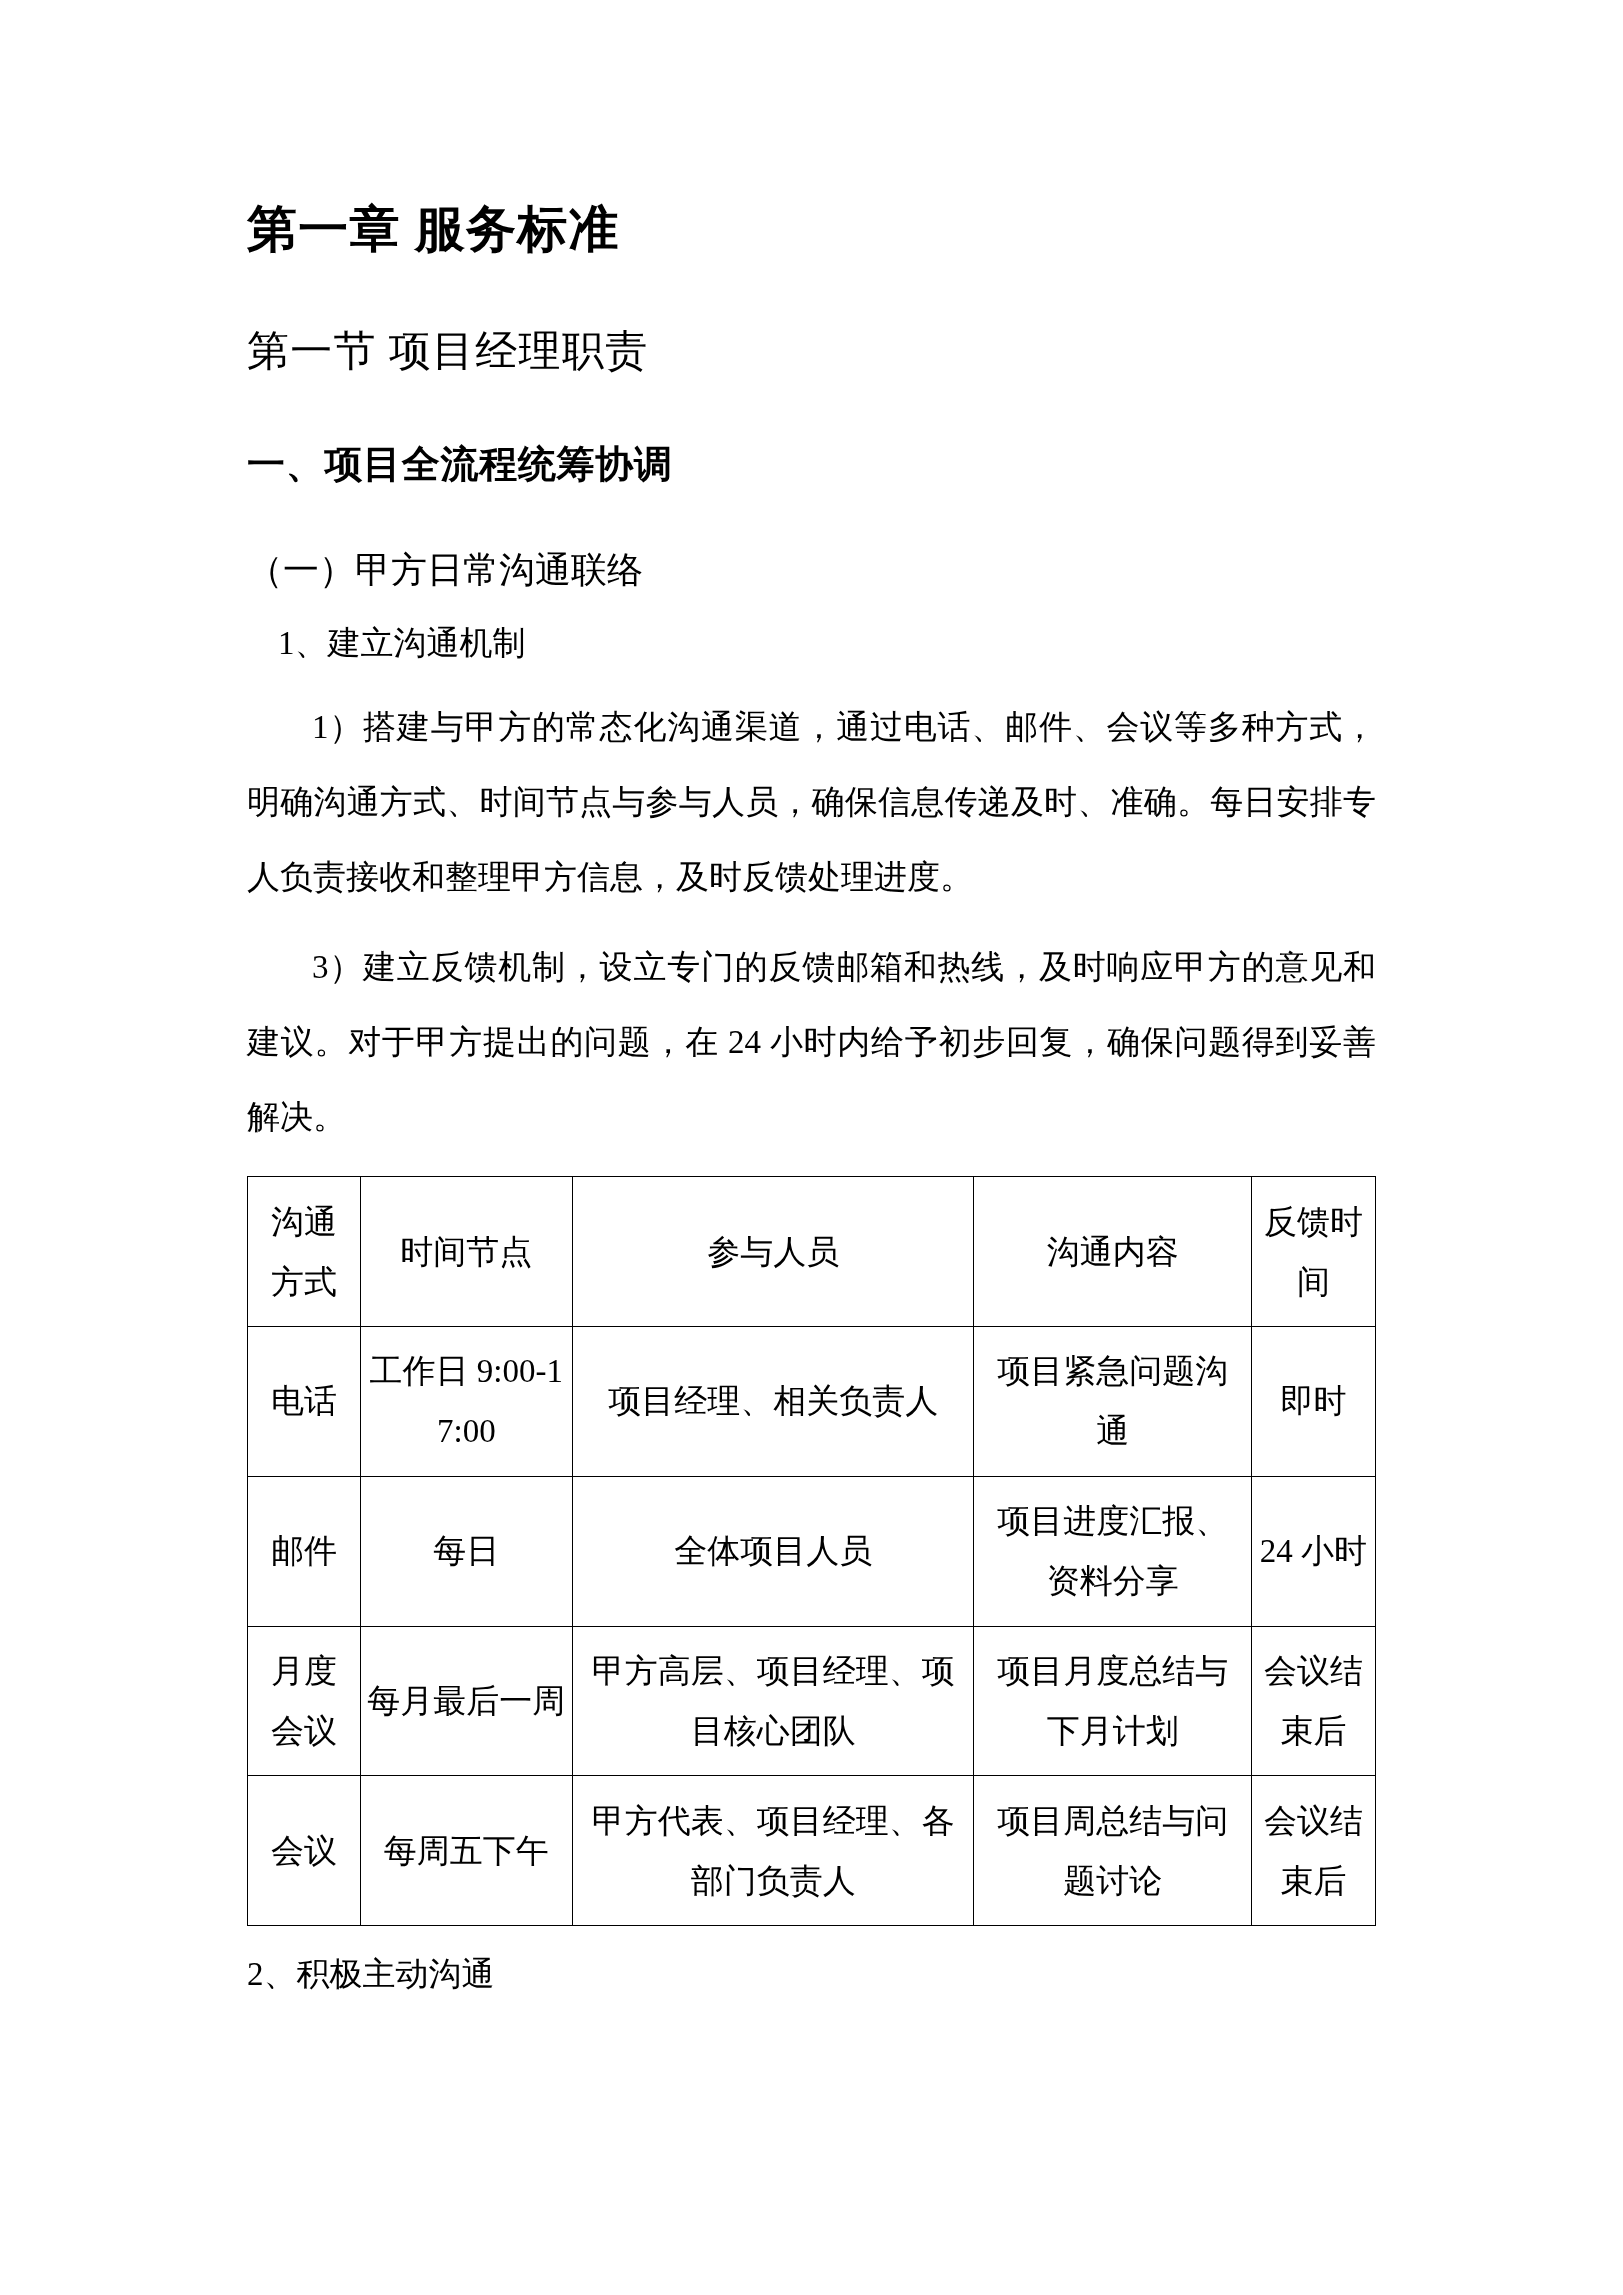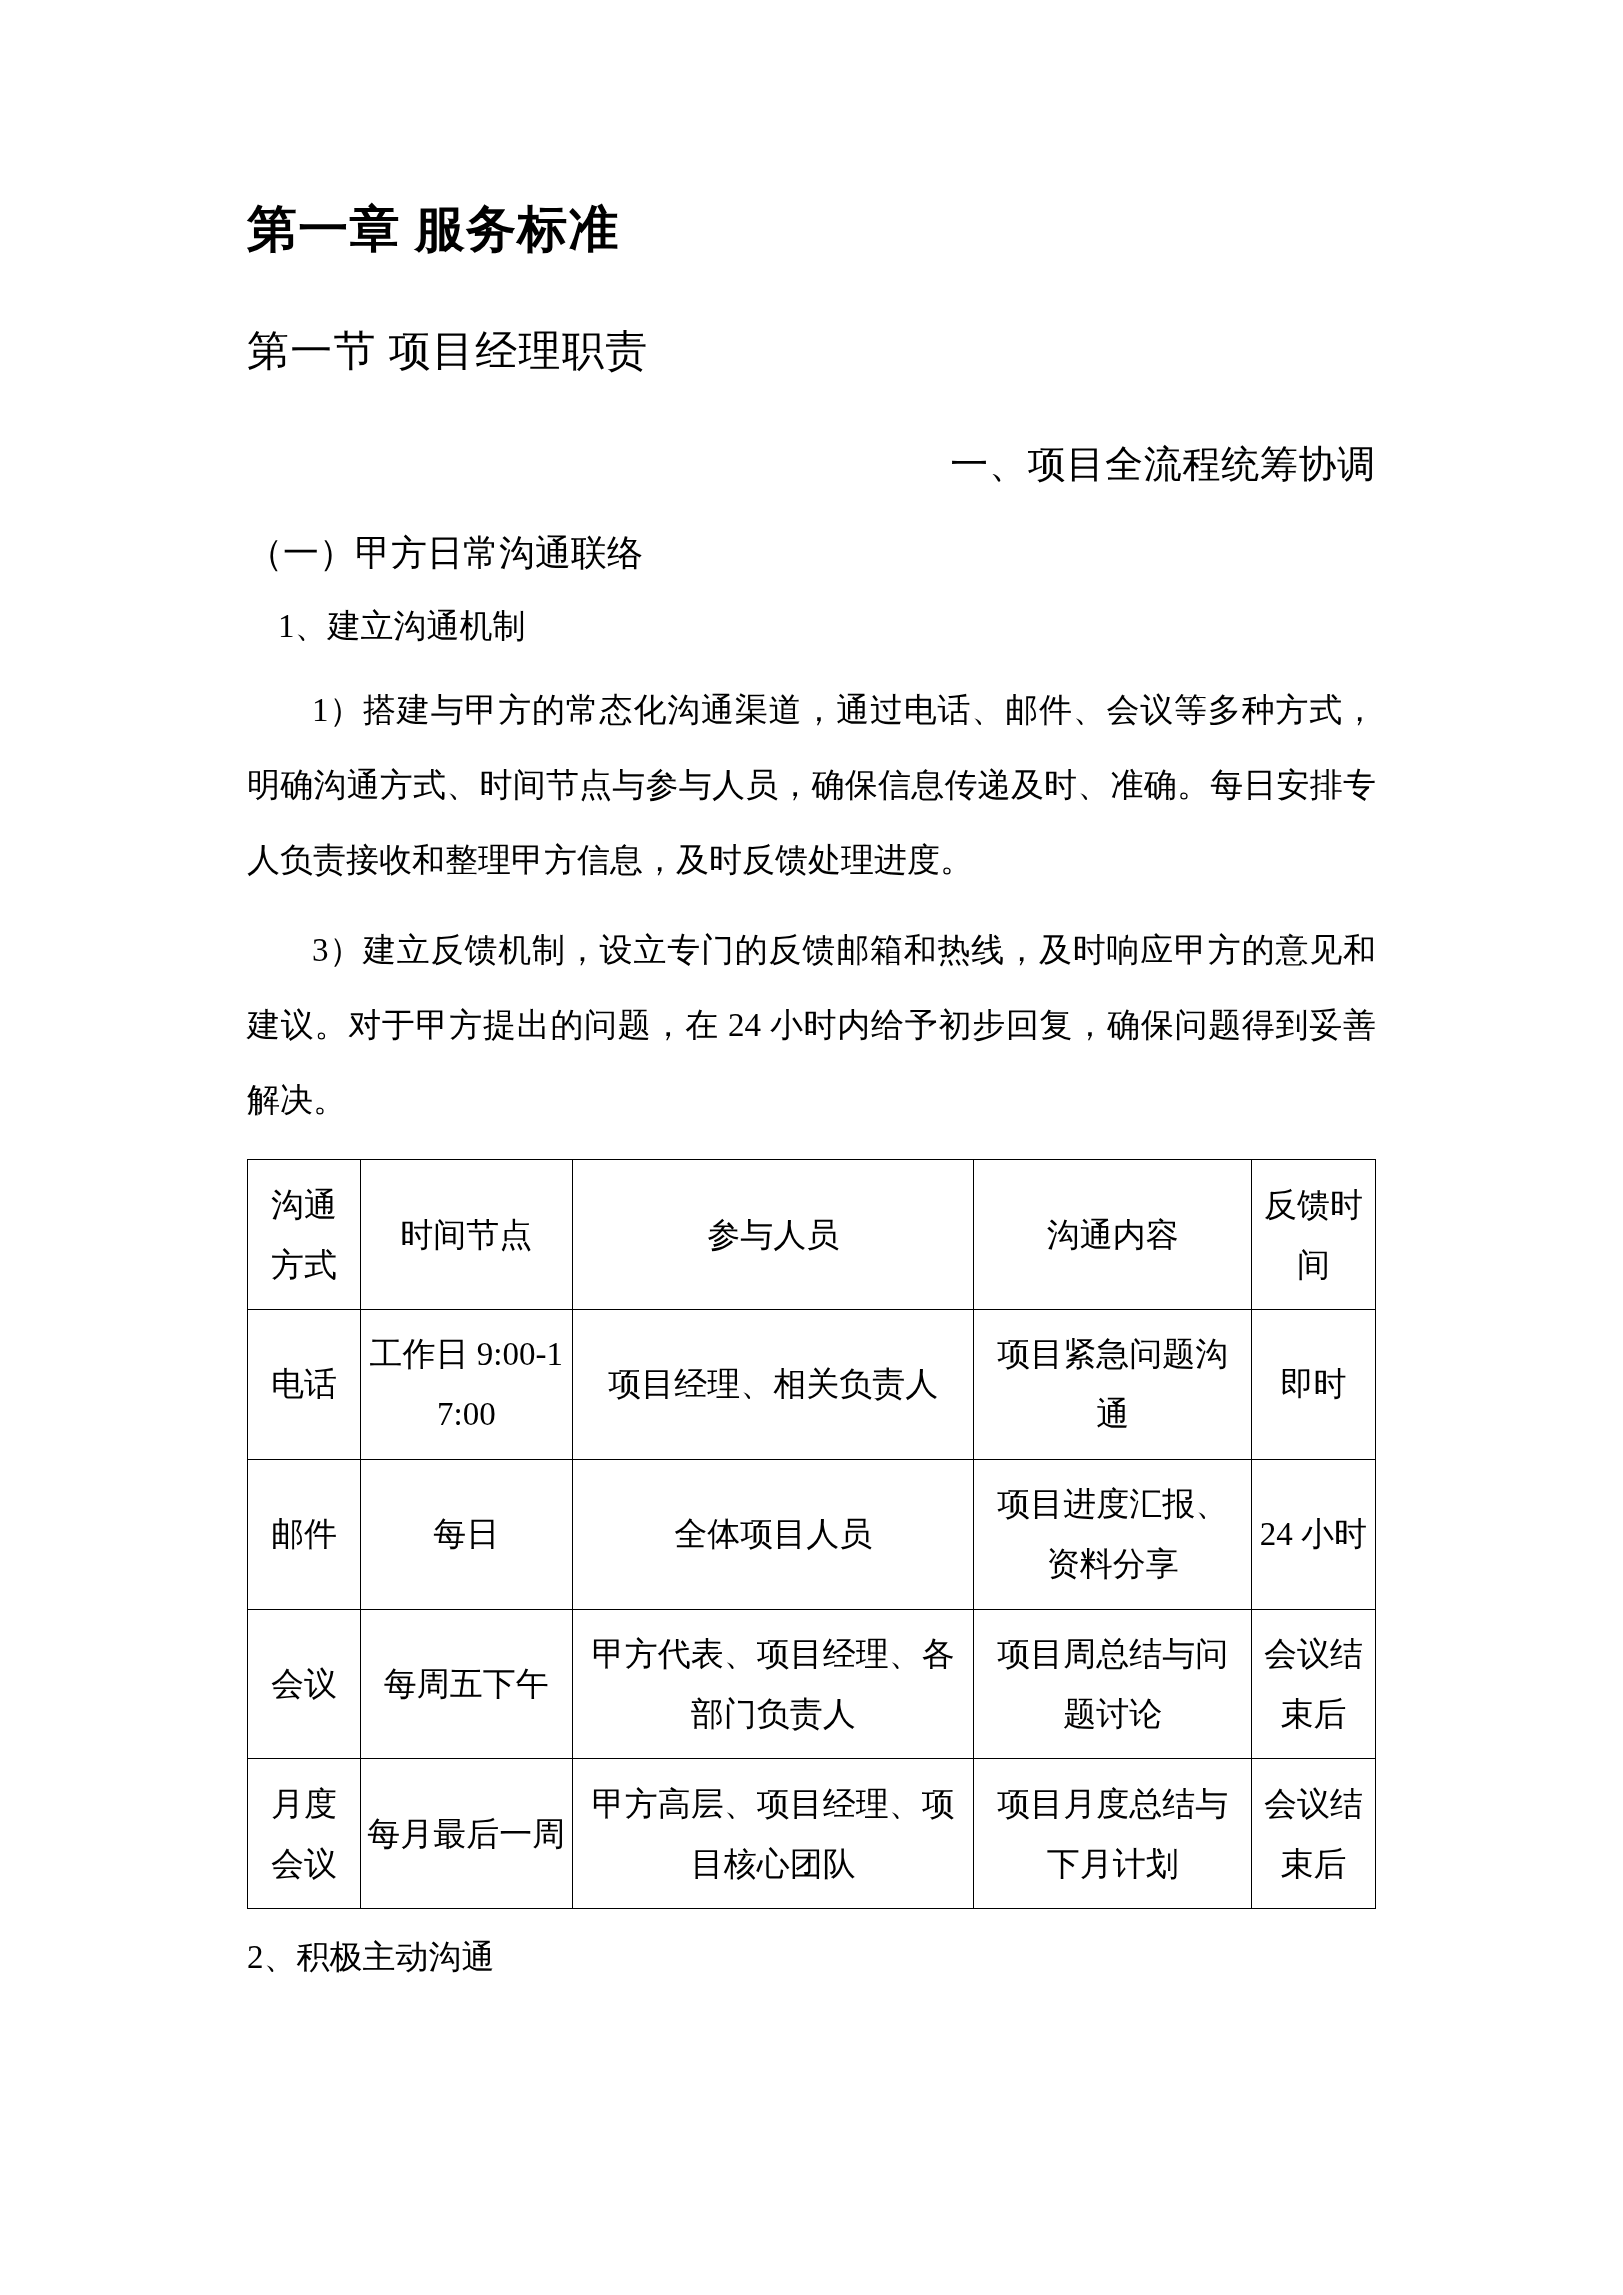--- a/index.html
+++ b/index.html
@@ -24,24 +24,23 @@
     margin-bottom: 60px;
   }
   .section-title {
     font-size: 42px;
     font-weight: normal;
     letter-spacing: 1.3px;
     margin-bottom: 60px;
   }
   .heading-1 {
     font-size: 38px;
-    font-weight: normal;
+    font-weight: bold;
     letter-spacing: 0.7px;
-    margin-bottom: 39px;
-    text-align: right;
+    margin-bottom: 56px;
   }
   .heading-2 {
     font-size: 36px;
     font-weight: normal;
     margin-bottom: 26px;
   }
   .num-item {
     font-size: 33px;
     font-weight: normal;
     margin-bottom: 23.6px;
@@ -126,31 +125,31 @@
         <td>即时</td>
       </tr>
       <tr>
         <td>邮件</td>
         <td>每日</td>
         <td>全体项目人员</td>
         <td>项目进度汇报、资料分享</td>
         <td>24 小时</td>
       </tr>
       <tr>
+        <td>月度会议</td>
+        <td>每月最后一周</td>
+        <td>甲方高层、项目经理、项目核心团队</td>
+        <td>项目月度总结与下月计划</td>
+        <td>会议结束后</td>
+      </tr>
+      <tr>
         <td>会议</td>
         <td>每周五下午</td>
         <td>甲方代表、项目经理、各部门负责人</td>
         <td>项目周总结与问题讨论</td>
-        <td>会议结束后</td>
-      </tr>
-      <tr>
-        <td>月度会议</td>
-        <td>每月最后一周</td>
-        <td>甲方高层、项目经理、项目核心团队</td>
-        <td>项目月度总结与下月计划</td>
         <td>会议结束后</td>
       </tr>
     </tbody>
   </table>
 
   <p class="tail-item">2、积极主动沟通</p>
 
 </div>
 
 

